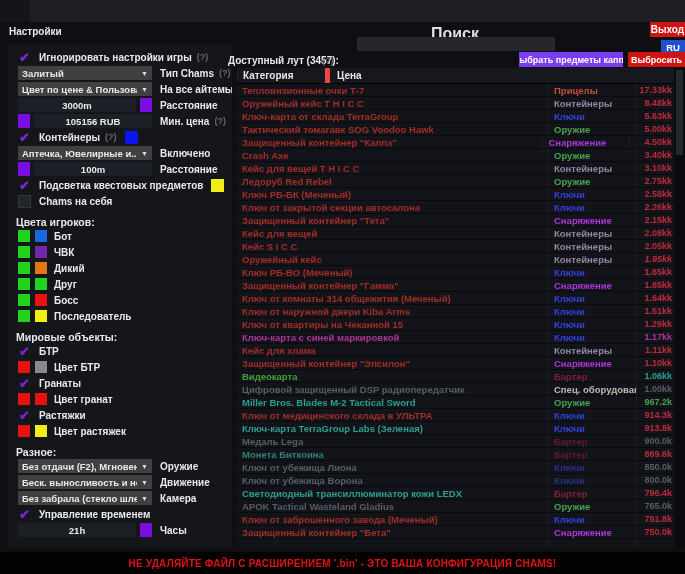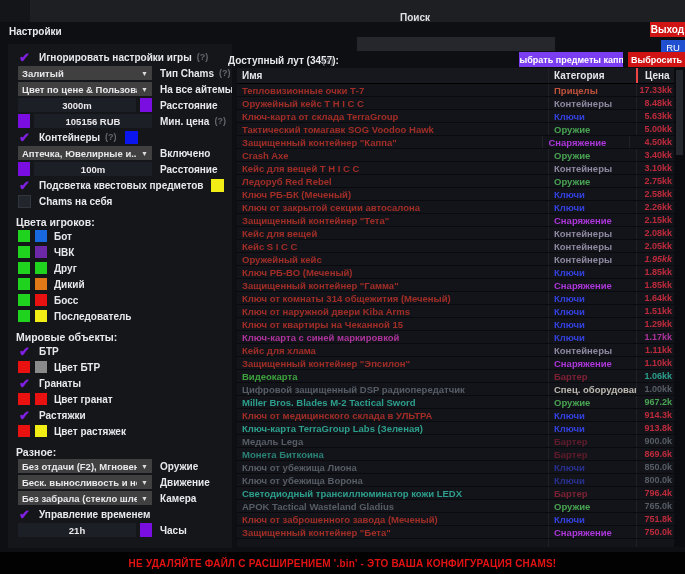--- a/index.html
+++ b/index.html
@@ -31,44 +31,44 @@
   .rlabel{color:#e9e9ec;font-weight:bold;margin-left:8px;white-space:nowrap;}
   .iwrap{width:134px;display:flex;align-items:center;flex:0 0 auto;}
   .ibox{height:14px;background:#1d1f26;flex:1;display:flex;align-items:center;justify-content:center;
         color:#e9e9ec;font-weight:bold;font-size:9.5px;}
   .iswatch{width:12px;height:14px;flex:0 0 auto;}
   .iswatch.left{margin-right:4px;} .iswatch.right{margin-left:4px;}
   .ps{width:12px;height:12px;flex:0 0 auto;}
   .ps.s1{margin-right:5px;} .ps.s2{margin-right:7px;}
 
   
-  .search-label{position:absolute;left:400px;top:12px;width:110px;text-align:left;color:#dfe0e4;font-weight:bold;font-size:10px;}
+  .search-label{position:absolute;left:400px;top:25px;width:110px;text-align:center;color:#dfe0e4;font-weight:bold;font-size:16px;}
   .search-input{position:absolute;left:357px;top:37px;width:198px;height:14px;background:#26272c;border:none;outline:none;
                 color:#fff;font-size:10px;padding:0 4px;box-sizing:border-box;font-family:"Liberation Sans",sans-serif;}
   .exit-btn{position:absolute;left:650px;top:22px;width:35px;height:15px;background:#d01414;color:#fff;font-weight:bold;
             font-size:10px;display:flex;align-items:center;justify-content:center;}
-  .lang-btn{position:absolute;left:661px;top:40px;width:24px;height:14px;background:#2050cf;color:#fff;font-weight:normal;
+  .lang-btn{position:absolute;left:661px;top:40px;width:24px;height:14px;background:#2050cf;color:#fff;font-weight:bold;
             font-size:9.5px;display:flex;align-items:center;justify-content:center;}
 
   
   .loot-header{position:absolute;left:228px;top:55px;color:#e9e9ec;font-weight:bold;font-size:10px;}
   .loot-help{position:absolute;left:322px;top:56px;color:#63676f;font-size:9px;font-weight:bold;}
   .kappa-btn{position:absolute;left:519px;top:52px;width:104px;height:15px;background:#7a3df2;color:#fff;font-weight:bold;
              font-size:9px;display:flex;align-items:center;justify-content:center;white-space:nowrap;overflow:hidden;}
   .dump-btn{position:absolute;left:628px;top:52px;width:57px;height:15px;background:#d01414;color:#fff;font-weight:bold;
             font-size:9px;display:flex;align-items:center;justify-content:flex-start;padding-left:3px;
             white-space:nowrap;overflow:hidden;}
 
   
   .table{position:absolute;left:237px;top:68px;width:437px;height:479px;background:#131419;overflow:hidden;}
   .thead{height:16px;display:flex;align-items:stretch;background:#17181d;border-bottom:1px solid #000;box-sizing:border-box;}
   .th{display:flex;align-items:center;color:#e4e4e8;font-weight:bold;font-size:10px;box-sizing:border-box;}
   .th-name{width:311px;padding-left:5px;}
   .th-cat{width:88px;padding-left:5px;border-left:1px solid #202128;}
-  .th-price{width:38px;padding-left:7px;border-left:2px solid #ef4444;}
+  .th-price{width:38px;padding-left:7px;border-left:5px solid #ef4444;}
   .tbody{}
   .trow{height:13px;display:flex;align-items:stretch;border-bottom:1px solid #090a0d;box-sizing:border-box;
         font-size:9.5px;font-weight:bold;}
   .td{display:flex;align-items:center;box-sizing:border-box;white-space:nowrap;overflow:hidden;}
   .td-name{width:311px;padding-left:5px;}
   .td-cat{width:88px;padding-left:5px;border-left:1px solid #202128;}
   .td-price{width:38px;justify-content:flex-end;padding-right:2px;border-left:1px solid #202128;font-size:9px;}
 
   .scrollbar{position:absolute;left:674px;top:68px;width:11px;height:479px;background:#0a0b0e;}
   .scroll-thumb{position:absolute;left:2px;top:2px;width:7px;height:85px;background:#25272e;}
@@ -159,27 +159,27 @@
         <span class="ps s2" style="background: rgb(24, 104, 224);"></span>
         <span class="clabel">Бот</span>
       </div>
       <div class="srow pair">
         <span class="ps s1" style="background: rgb(31, 211, 31);"></span>
         <span class="ps s2" style="background: rgb(109, 40, 168);"></span>
         <span class="clabel">ЧВК</span>
       </div>
       <div class="srow pair">
         <span class="ps s1" style="background: rgb(31, 211, 31);"></span>
+        <span class="ps s2" style="background: rgb(224, 120, 24);"></span>
+        <span class="clabel">Дикий</span>
+      </div>
+      <div class="srow pair">
+        <span class="ps s1" style="background: rgb(31, 211, 31);"></span>
         <span class="ps s2" style="background: rgb(31, 211, 31);"></span>
         <span class="clabel">Друг</span>
-      </div>
-      <div class="srow pair">
-        <span class="ps s1" style="background: rgb(31, 211, 31);"></span>
-        <span class="ps s2" style="background: rgb(224, 120, 24);"></span>
-        <span class="clabel">Дикий</span>
       </div>
       <div class="srow pair">
         <span class="ps s1" style="background: rgb(31, 211, 31);"></span>
         <span class="ps s2" style="background: rgb(234, 17, 17);"></span>
         <span class="clabel">Босс</span>
       </div>
       <div class="srow pair">
         <span class="ps s1" style="background: rgb(31, 211, 31);"></span>
         <span class="ps s2" style="background: rgb(242, 238, 21);"></span>
         <span class="clabel">Последователь</span>
@@ -258,21 +258,20 @@
 <div class="exit-btn">Выход</div>
 <div class="lang-btn">RU</div>
 
 <div class="loot-header">Доступный лут (3457):</div>
 <div class="loot-help">(?)</div>
 <div class="kappa-btn">Выбрать предметы каппа</div>
 <div class="dump-btn">Выбросить все</div>
 
 <div class="table">
   <div class="thead">
-    <div class="th th-name">Имя</div>
     <div class="th th-cat">Категория</div>
     <div class="th th-price">Цена</div>
   </div>
   <div class="tbody">
   <div class="trow">
     <div class="td td-name" style="color: rgb(161, 45, 39);">Тепловизионные очки Т-7</div>
     <div class="td td-cat" style="color: rgb(192, 81, 59);">Прицелы</div>
     <div class="td td-price" style="color: rgb(189, 42, 60);">17.33kk</div>
   </div>
 

